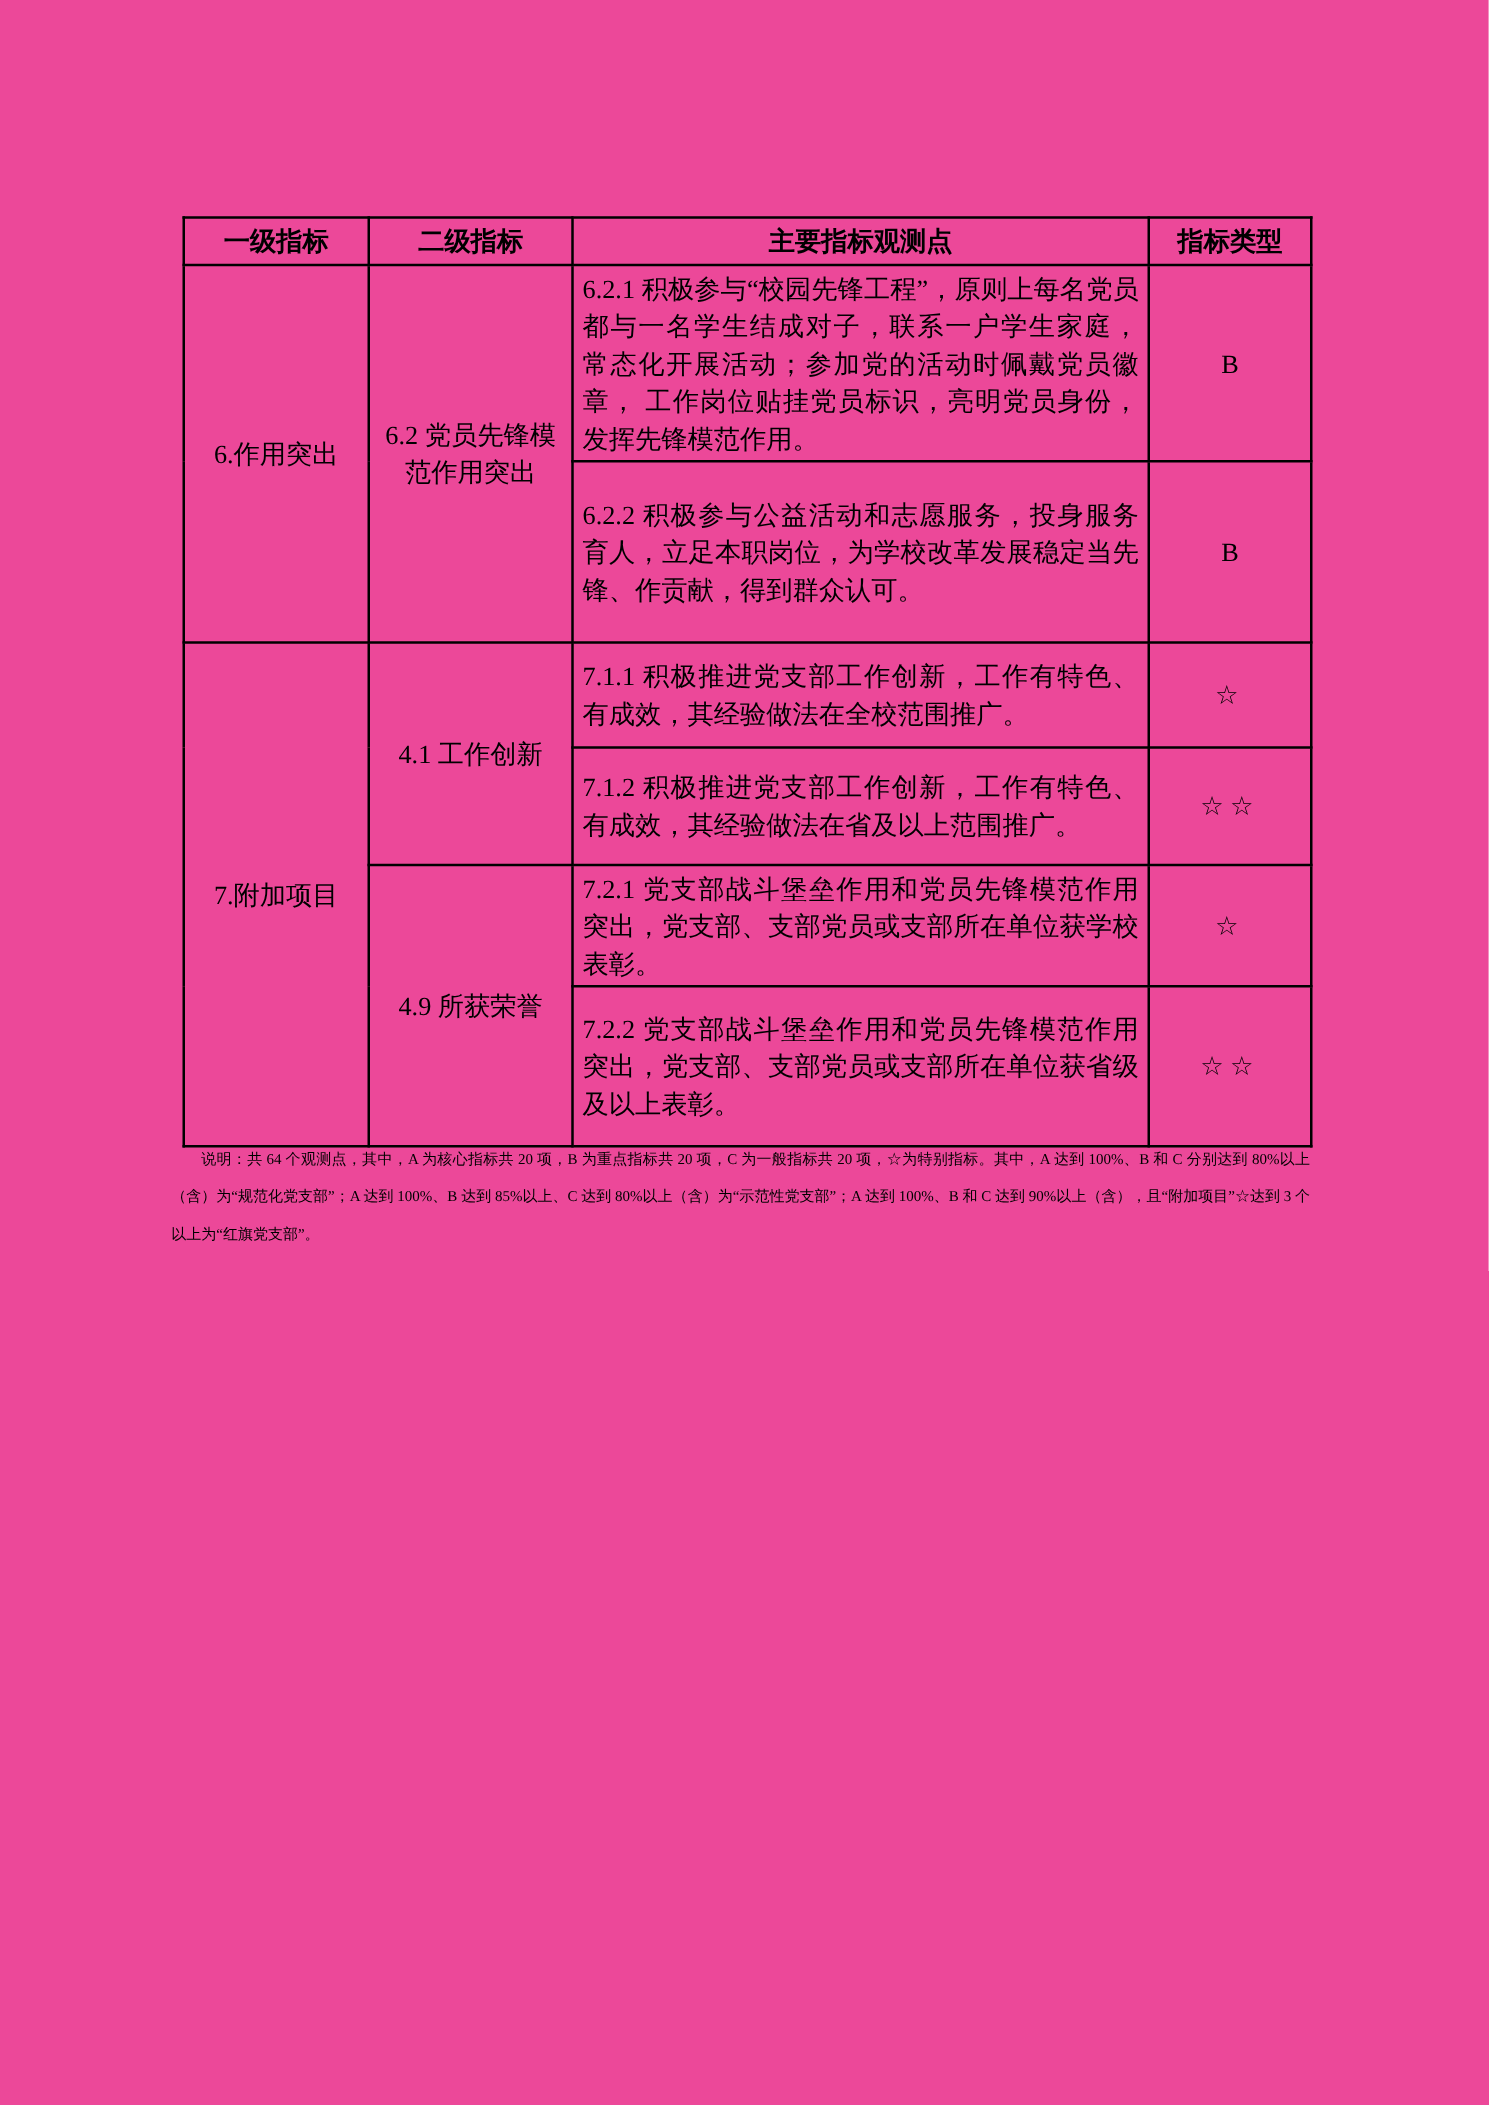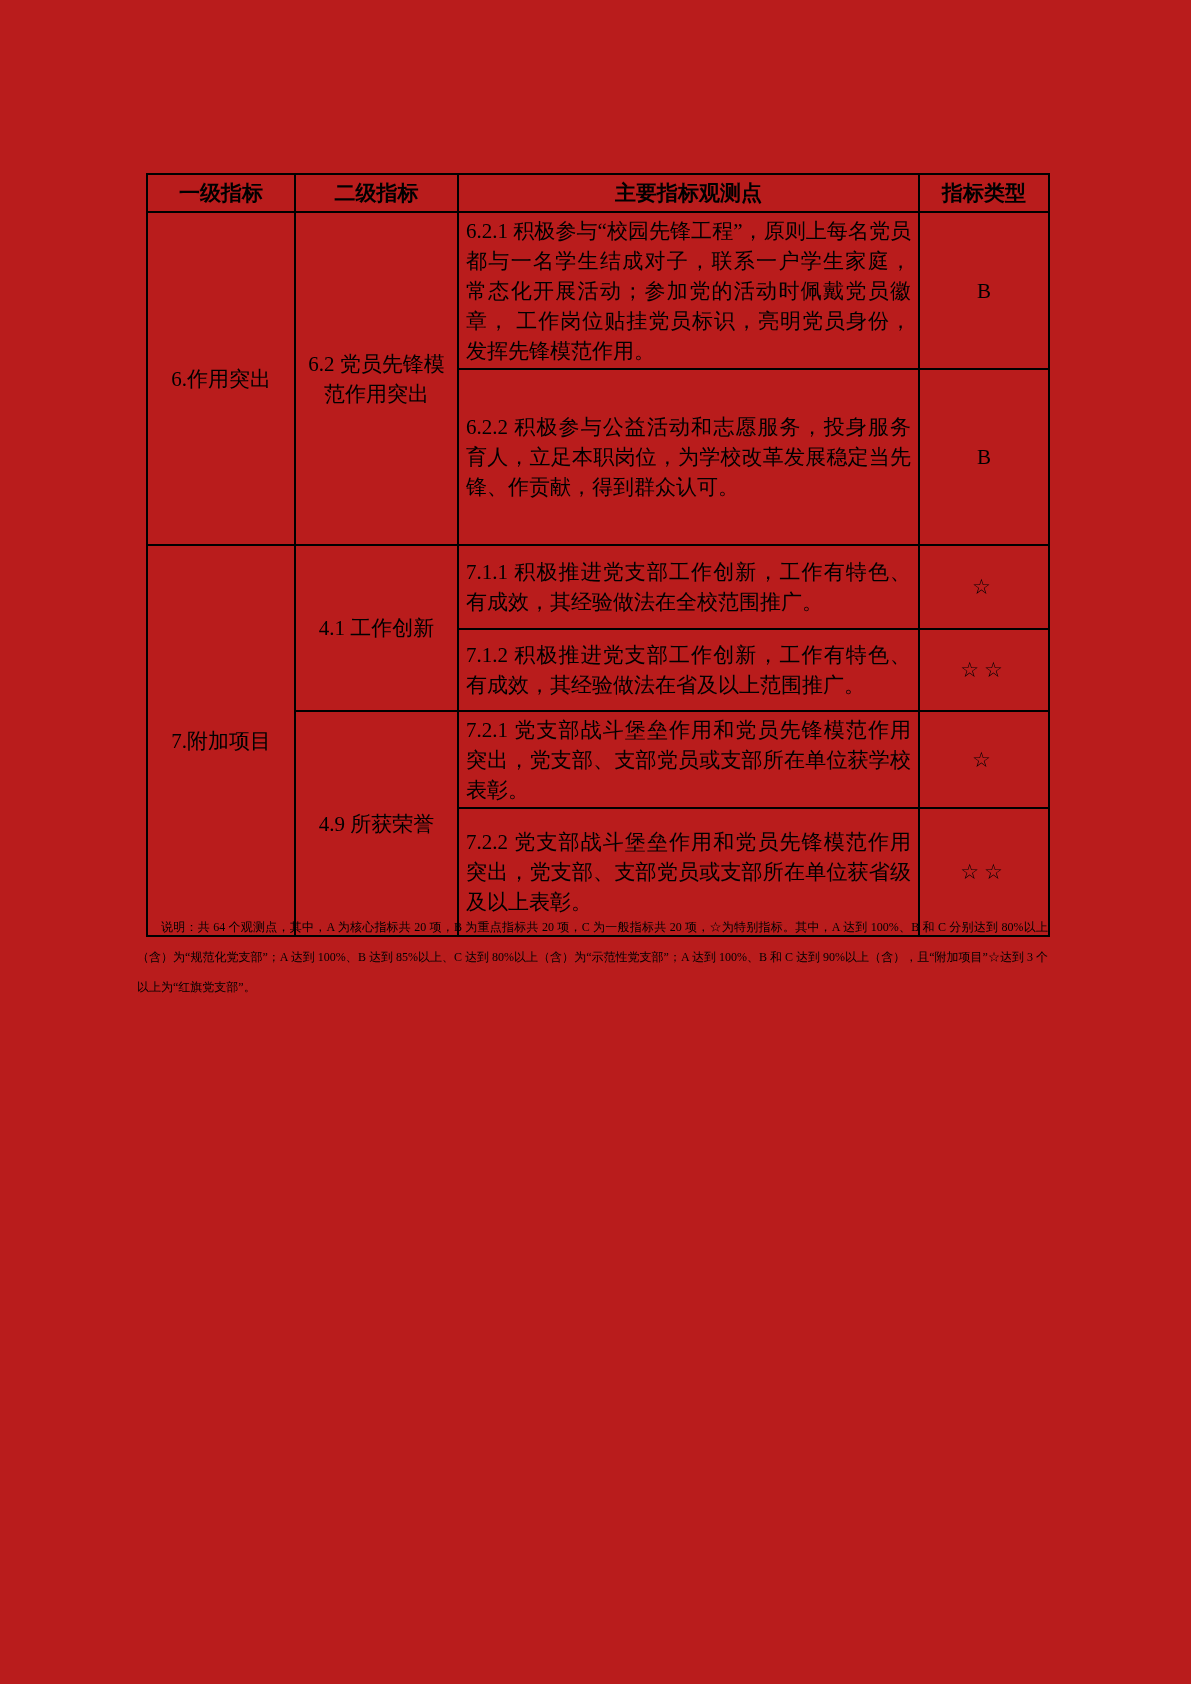--- a/index.html
+++ b/index.html
@@ -4,21 +4,21 @@
 <style>
   html, body {
     margin: 0;
     padding: 0;
     background: #ffffff;
   }
   .page {
     position: relative;
     width: 1191px;
     height: 1684px;
-    background: #b91c1c;
+    background: #ec4899;
     font-family: "Liberation Serif", "DejaVu Serif", serif;
     color: #000000;
   }
   table.indicator-table {
     position: absolute;
     left: 146px;
     top: 173px;
     width: 902px;
     border-collapse: collapse;
     table-layout: fixed;
@@ -87,31 +87,31 @@
         <th>指标类型</th>
       </tr>
     </thead>
     <tbody>
       <tr style="height:157px">
         <td class="level1-cell" rowspan="2">6.作用突出</td>
         <td class="level2-cell" rowspan="2">6.2 党员先锋模范作用突出</td>
         <td class="obs-cell">6.2.1 积极参与“校园先锋工程”，原则上每名党员都与一名学生结成对子，联系一户学生家庭， 常态化开展活动；参加党的活动时佩戴党员徽章， 工作岗位贴挂党员标识，亮明党员身份，发挥先锋模范作用。</td>
         <td class="type-cell">B</td>
       </tr>
-      <tr style="height:176px">
+      <tr style="height:145px">
         <td class="obs-cell">6.2.2 积极参与公益活动和志愿服务，投身服务育人，立足本职岗位，为学校改革发展稳定当先锋、作贡献，得到群众认可。</td>
         <td class="type-cell">B</td>
       </tr>
       <tr style="height:84px">
         <td class="level1-cell" rowspan="4">7.附加项目</td>
         <td class="level2-cell" rowspan="2">4.1 工作创新</td>
         <td class="obs-cell">7.1.1 积极推进党支部工作创新，工作有特色、有成效，其经验做法在全校范围推广。</td>
         <td class="type-cell type-star">☆</td>
       </tr>
-      <tr style="height:82px">
+      <tr style="height:94px">
         <td class="obs-cell">7.1.2 积极推进党支部工作创新，工作有特色、有成效，其经验做法在省及以上范围推广。</td>
         <td class="type-cell type-star">☆☆</td>
       </tr>
       <tr style="height:97px">
         <td class="level2-cell" rowspan="2">4.9 所获荣誉</td>
         <td class="obs-cell">7.2.1 党支部战斗堡垒作用和党员先锋模范作用突出，党支部、支部党员或支部所在单位获学校表彰。</td>
         <td class="type-cell type-star">☆</td>
       </tr>
       <tr style="height:128px">
         <td class="obs-cell">7.2.2 党支部战斗堡垒作用和党员先锋模范作用突出，党支部、支部党员或支部所在单位获省级及以上表彰。</td>

